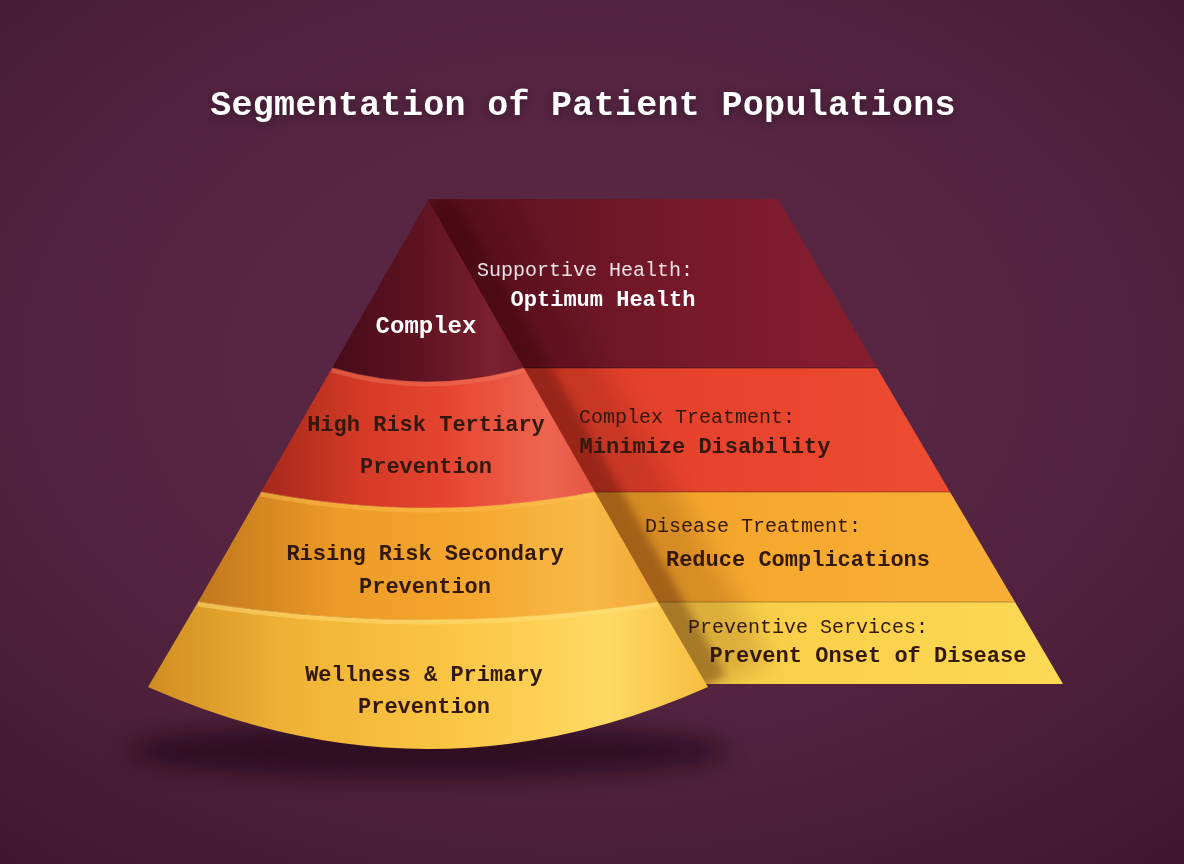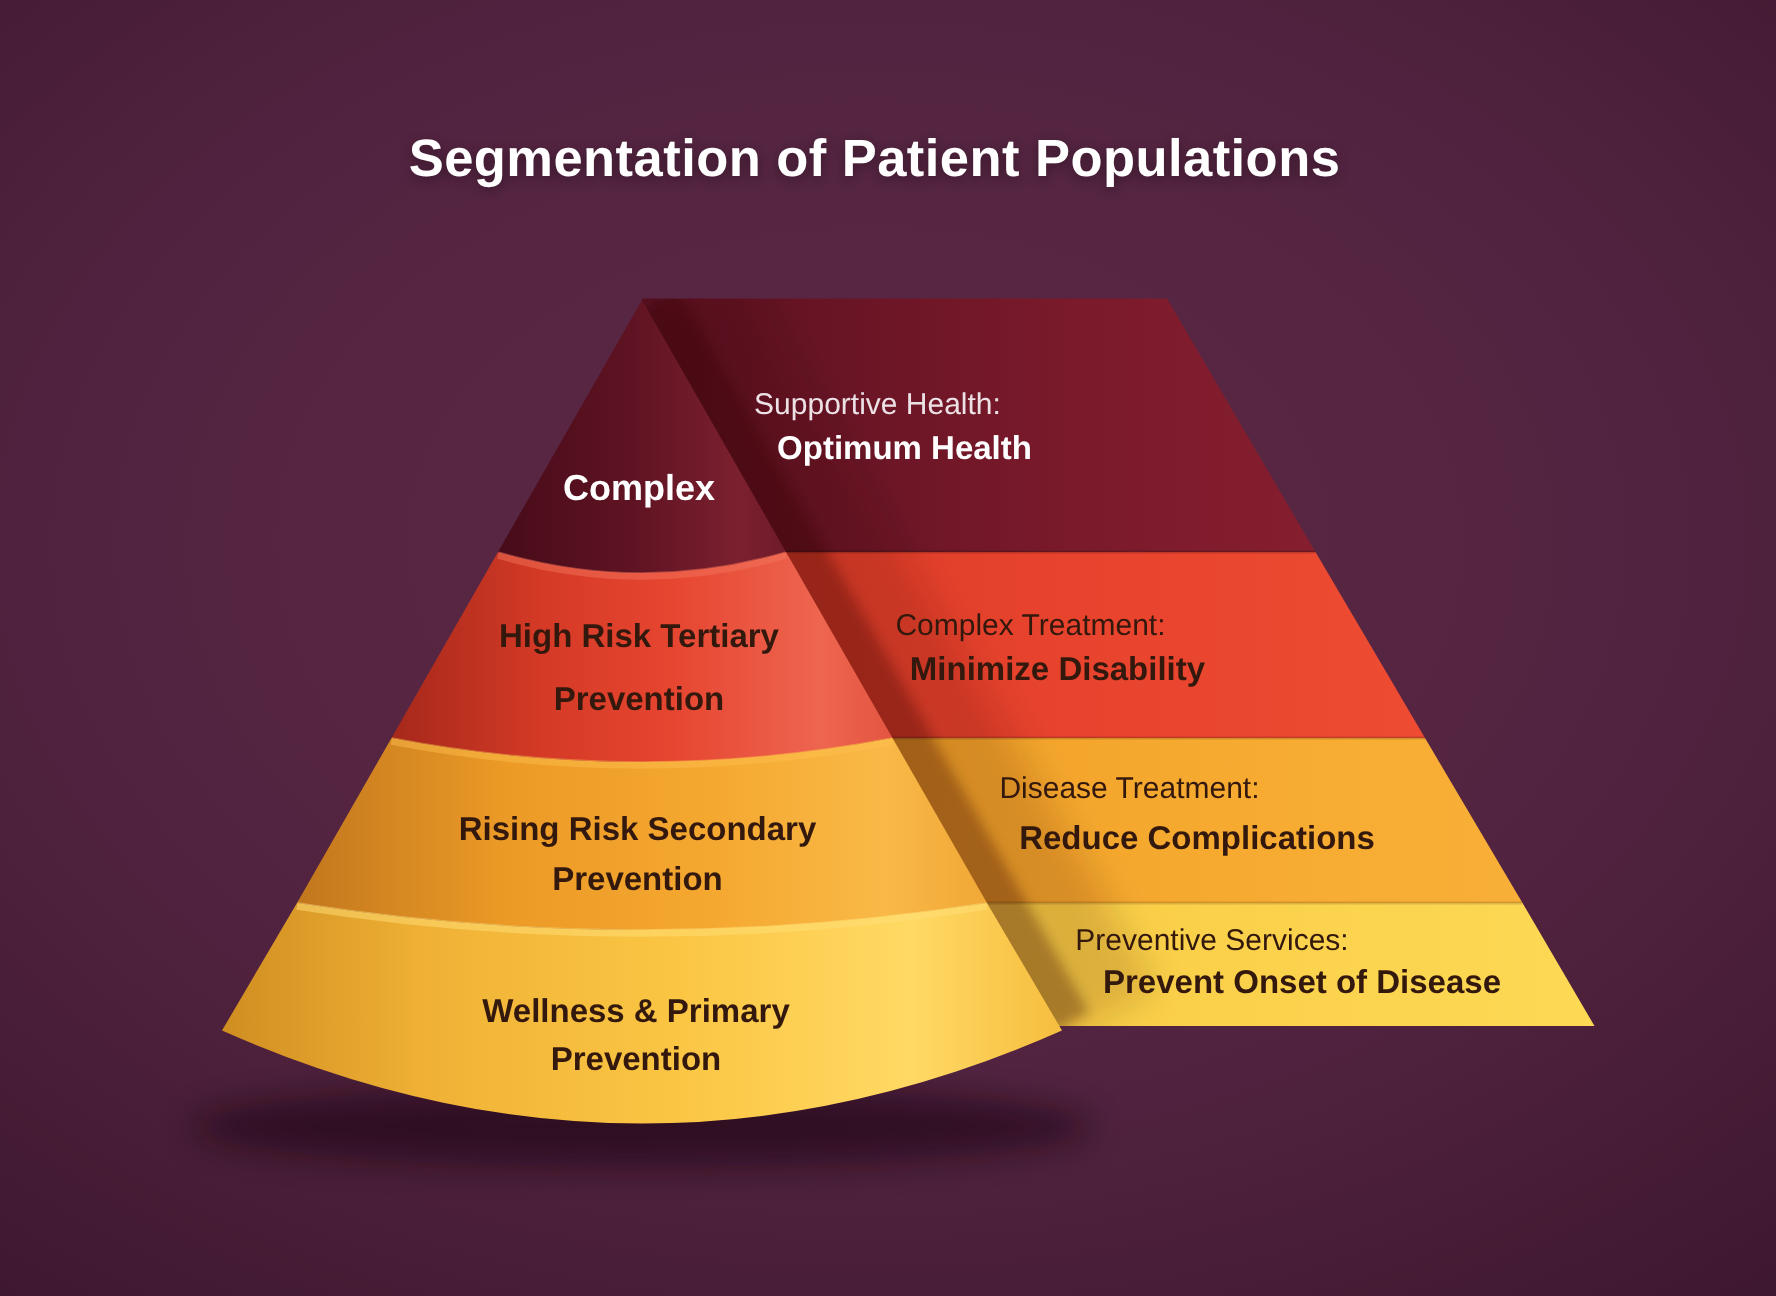--- a/index.html
+++ b/index.html
@@ -1,18 +1,18 @@
 <!DOCTYPE html>
 <html><head>
 <meta charset="utf-8">
 <style>
   html,body { margin:0; padding:0; background:#2c0e1f; }
   .stage {
     position:relative; width:1184px; height:864px; overflow:hidden;
-    font-family:Liberation Sans, sans-serif;
+    font-family:Liberation Mono, monospace;
     background:
       radial-gradient(1100px 760px at 49% 42%, #5d2944 0%, #522340 48%, #461c35 72%, #35122a 100%);
   }
   .title {
     position:absolute; top:86px; left:0; width:1166px;
     text-align:center; color:#ffffff; font-weight:700; font-size:35px;
     letter-spacing:0.3px; line-height:40px;
     text-shadow:0 2px 8px rgba(0,0,0,0.35);
   }
   svg { position:absolute; left:0; top:0; }

